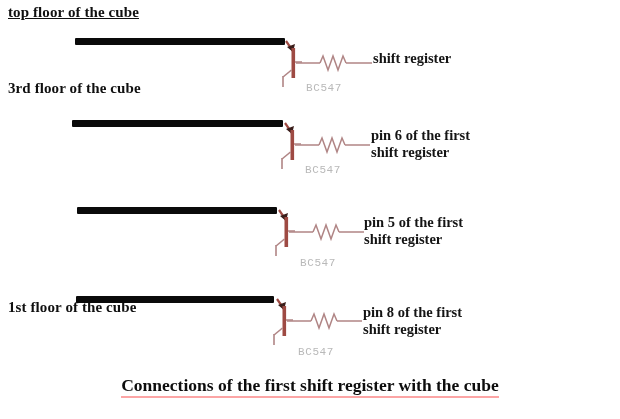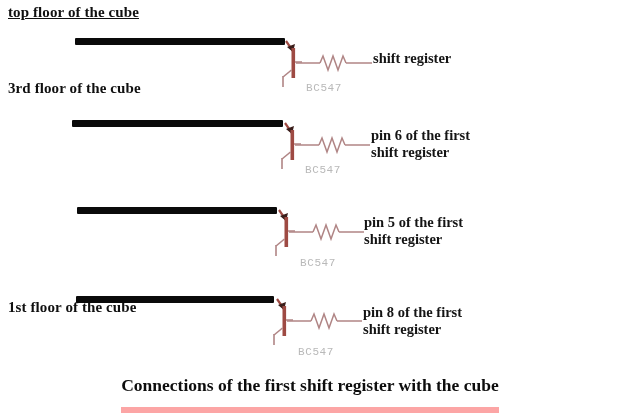--- a/index.html
+++ b/index.html
@@ -58,22 +58,22 @@
     left: 0;
     width: 620px;
     text-align: center;
     font-family: "Liberation Serif", "DejaVu Serif", serif;
     font-weight: bold;
     font-size: 17.5px;
     color: #0d0d0d;
     white-space: nowrap;
   }
   .title span.u {
-    border-bottom: 6px solid #fca5a5;
-    padding-bottom: 12px;
+    border-bottom: 2px solid #fca5a5;
+    padding-bottom: 1px;
   }
   svg.sym { position: absolute; overflow: visible; }
 </style>
 </head>
 <body>
 
 <div class="stage">
 
   <div class="floor-label" style="left:8px; top:4px;text-decoration:underline;">top floor of the cube</div>
   <div class="floor-bar" style="left:75px; top:38px; width:210px;"></div>

